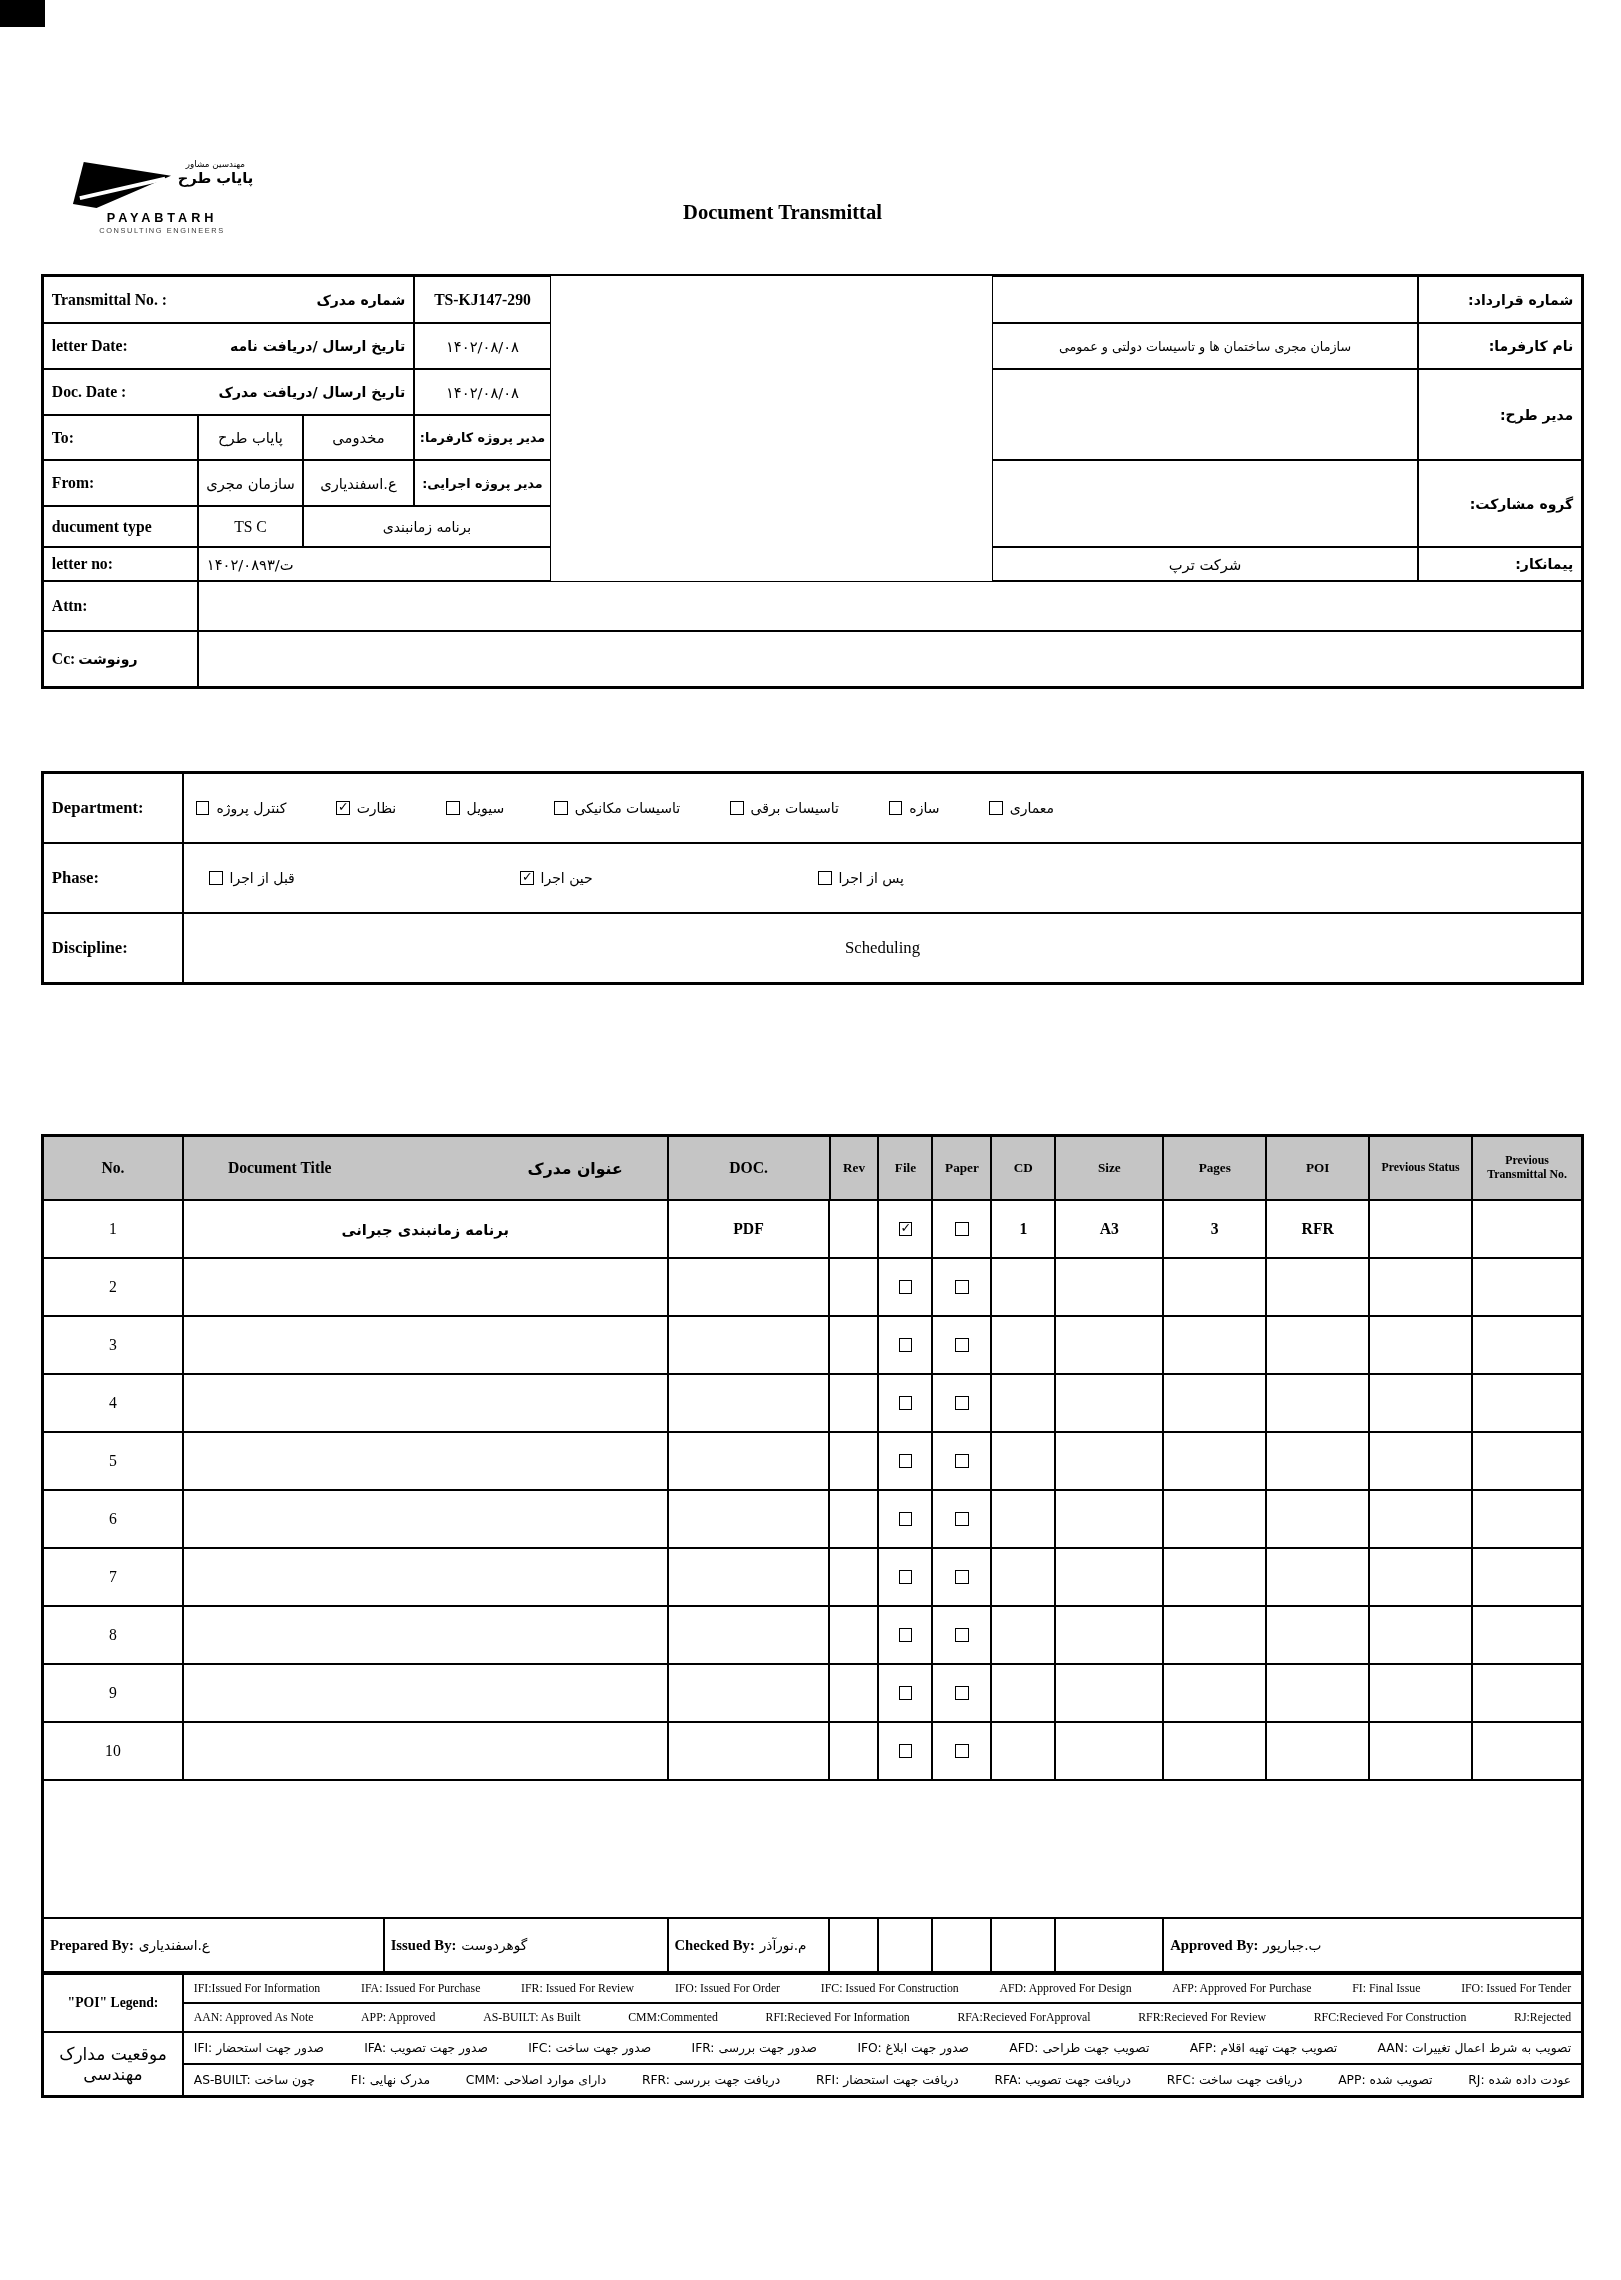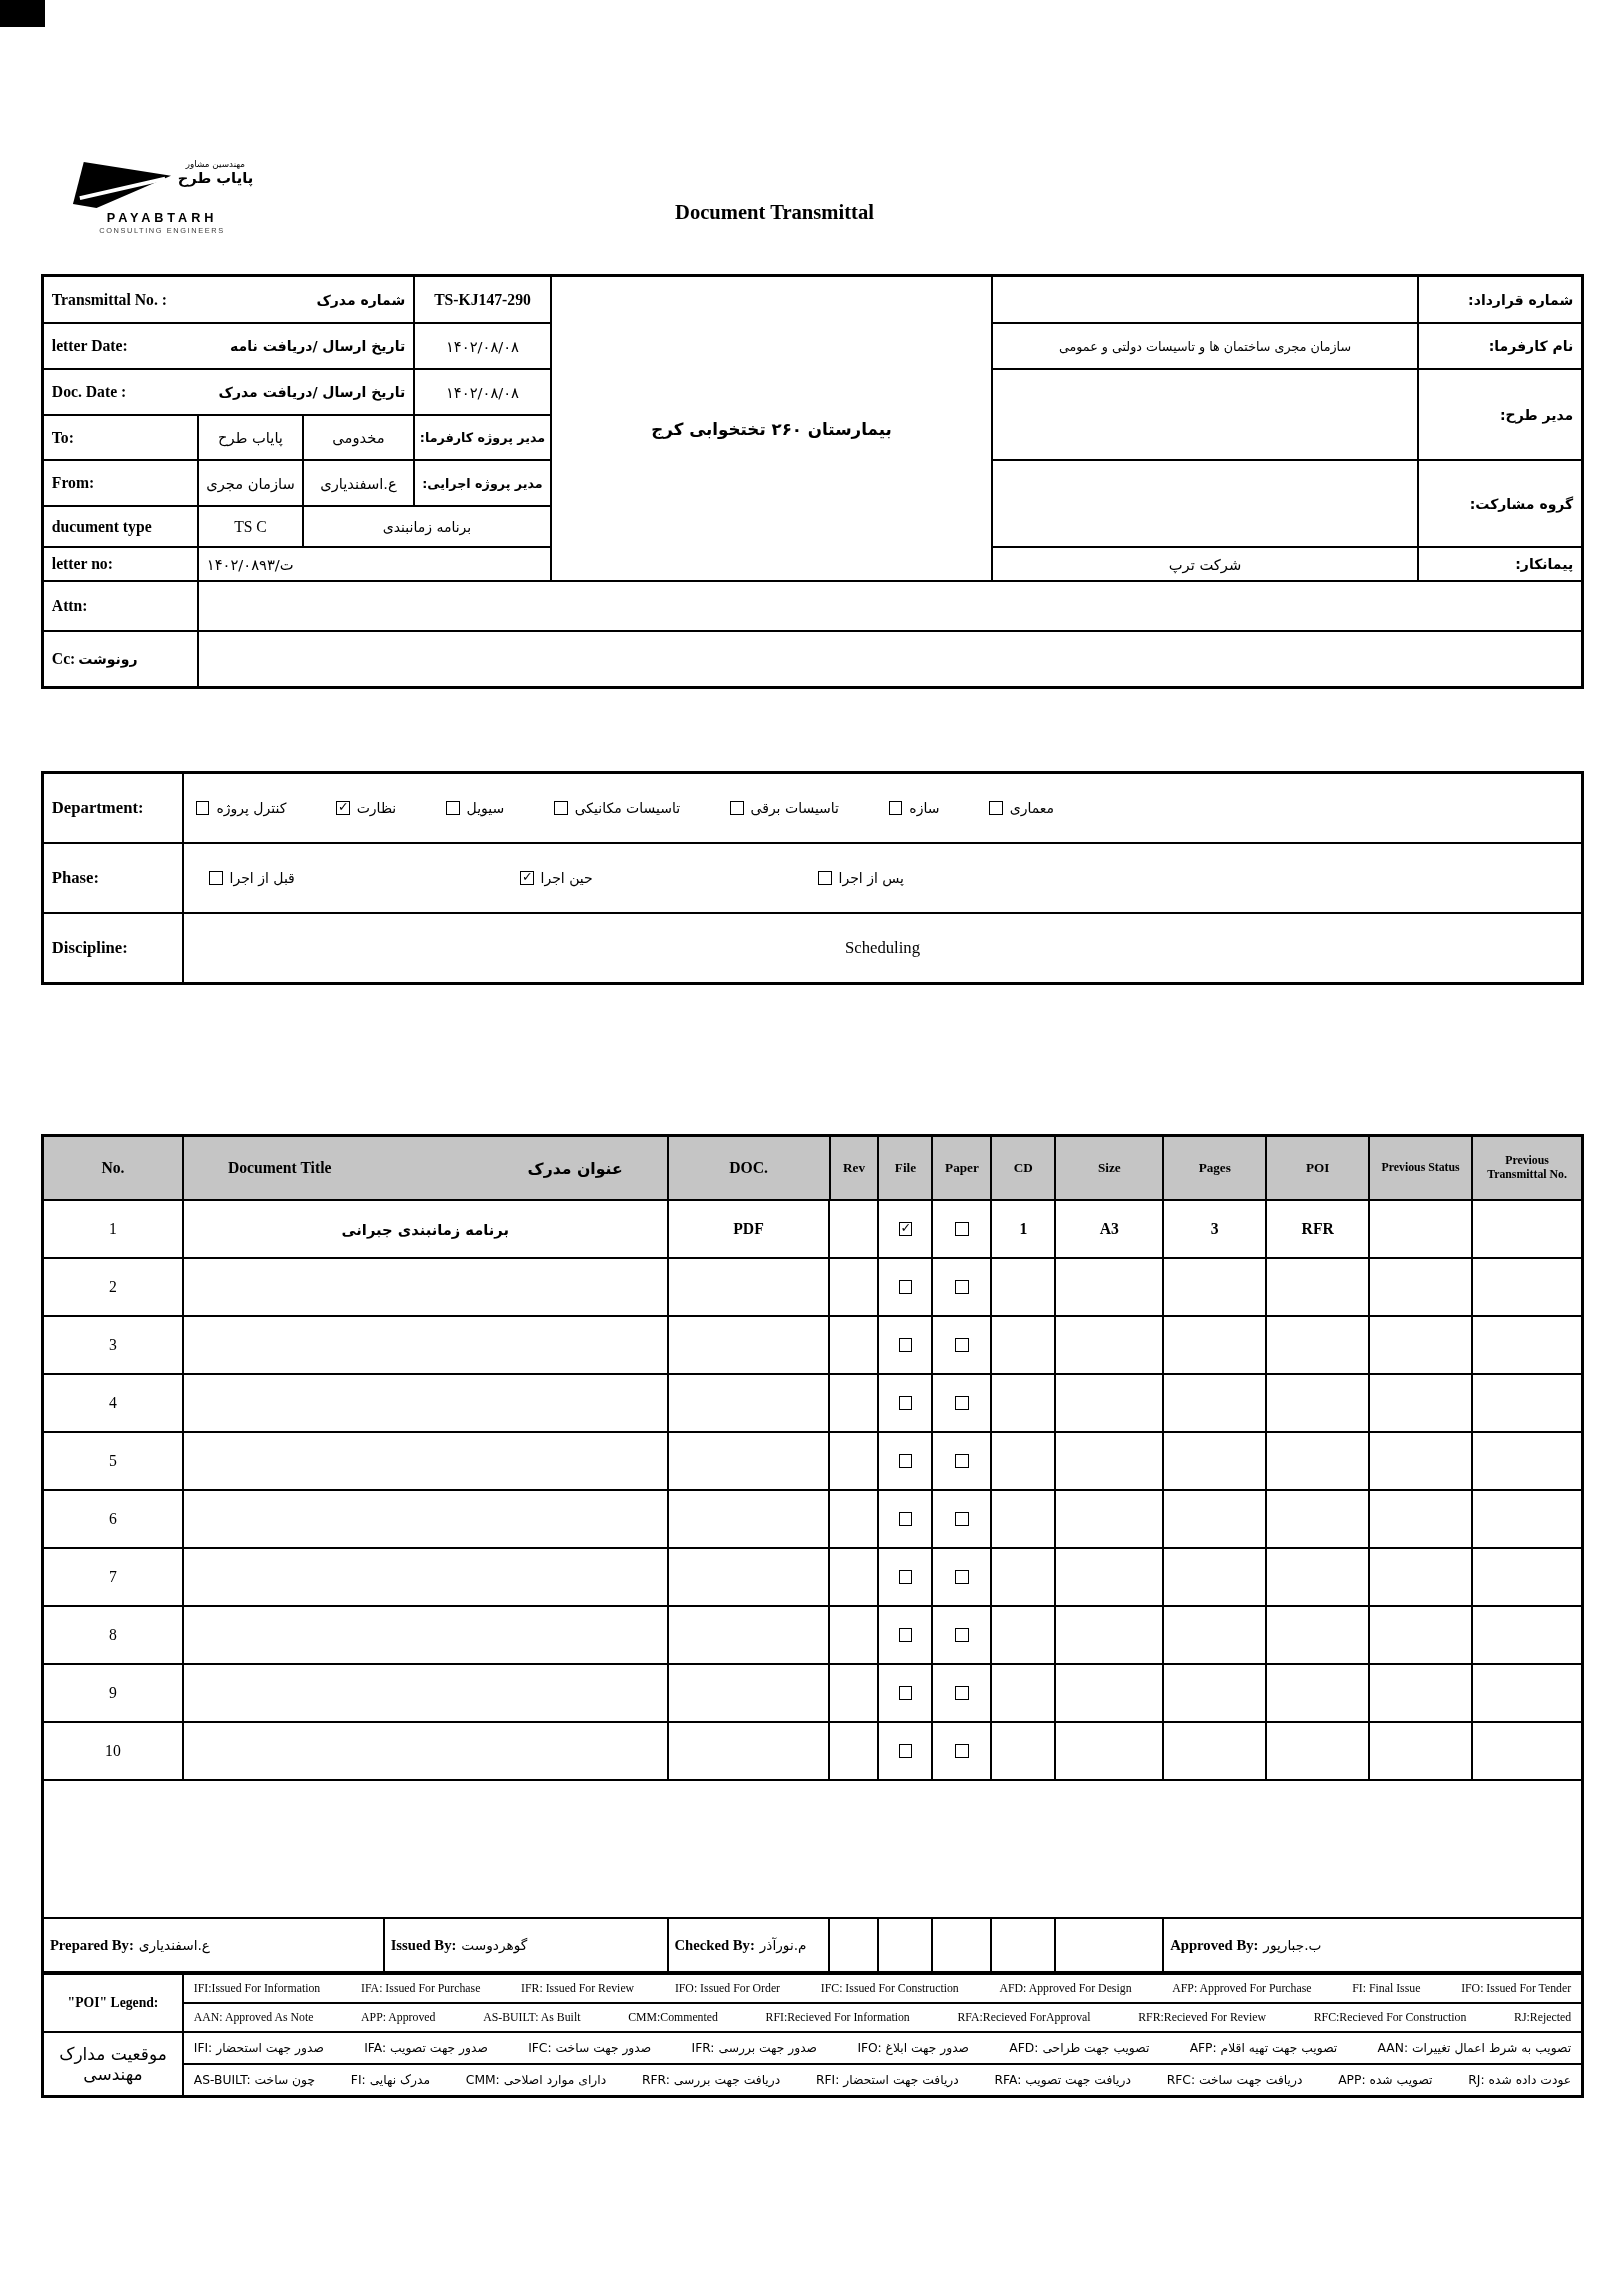--- a/index.html
+++ b/index.html
@@ -17,21 +17,21 @@
 
   
   .logo{position:absolute;left:69px;top:157px;width:186px;text-align:center}
   .logo-row{display:flex;align-items:flex-start;justify-content:center;gap:4.9px}
   .logo-fa-block{padding-top:2px;text-align:center}
   .logo-tagline{font-size:8.8px}
   .logo-name{font-size:14.7px;font-weight:bold}
   .logo-en{font-family:"Liberation Sans",sans-serif;font-weight:bold;font-size:12.7px;letter-spacing:3.9px;margin-top:2.9px}
   .logo-sub{font-family:"Liberation Sans",sans-serif;font-size:7.4px;letter-spacing:1.6px;color:#3a3a3a;margin-top:1px}
 
-  .doc-title{position:absolute;top:201px;left:0;width:1549px;text-align:center;font-weight:bold;font-size:20.6px}
+  .doc-title{position:absolute;top:201px;left:8px;width:1549px;text-align:center;font-weight:bold;font-size:20.6px}
 
   .tbl{position:absolute;border:2px solid #000;background:#fff}
 
   
   .header-grid{left:41px;top:274px;width:1543px;display:grid;
     grid-template-columns:155px 105px 111px 137px 441px 426px 164px;
     grid-template-rows:47px 46px 46px 45px 46px 41px 34px 50px 56px}
   .hc{border:1px solid #000;display:flex;align-items:center;padding:0 7.8px;font-size:15.7px;overflow:hidden;gap:2.9px}
   .hc.center{justify-content:center;padding:0 4px}
   .hc.right{justify-content:flex-end}
@@ -105,23 +105,20 @@
 </div>
 
 <div class="doc-title">Document Transmittal</div>
 
 <div class="tbl header-grid">
   <div class="hc split" style="grid-area:1/1/2/4">
     <span class="bold">Transmittal No. :</span>
     <span class="fa bold fs14">شماره مدرک</span>
   </div>
   <div class="hc center bold" style="grid-area:1/4/2/5">TS-KJ147-290</div>
-  <div class="hc center" style="grid-area:1/5/8/6">
-    <span class="fa bold fs17">بیمارستان ۲۶۰ تختخوابی کرج</span>
-  </div>
   <div class="hc" style="grid-area:1/6/2/7"></div>
   <div class="hc right" style="grid-area:1/7/2/8">
     <span class="fa bold fs14">شماره قرارداد:</span>
   </div>
 
   <div class="hc split" style="grid-area:2/1/3/4">
     <span class="bold">letter Date:</span>
     <span class="fa bold fs14">تاریخ ارسال /دریافت نامه</span>
   </div>
   <div class="hc center" style="grid-area:2/4/3/5">

